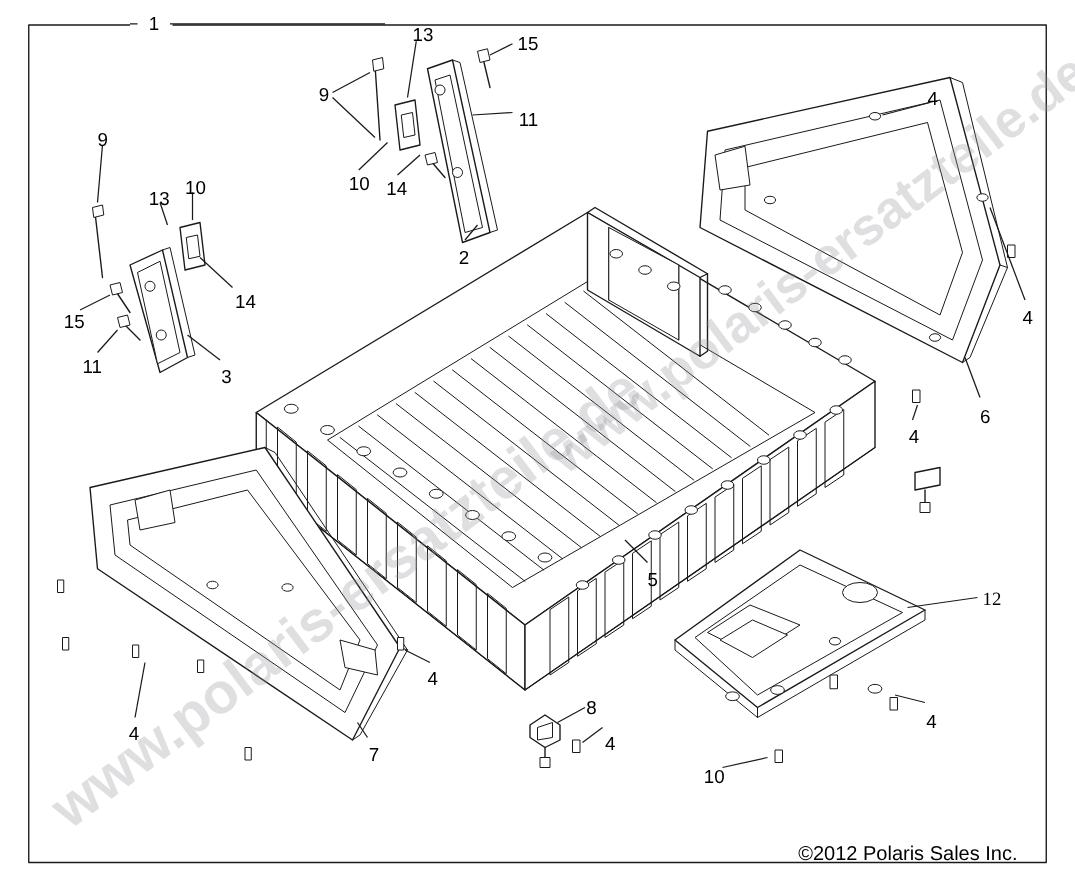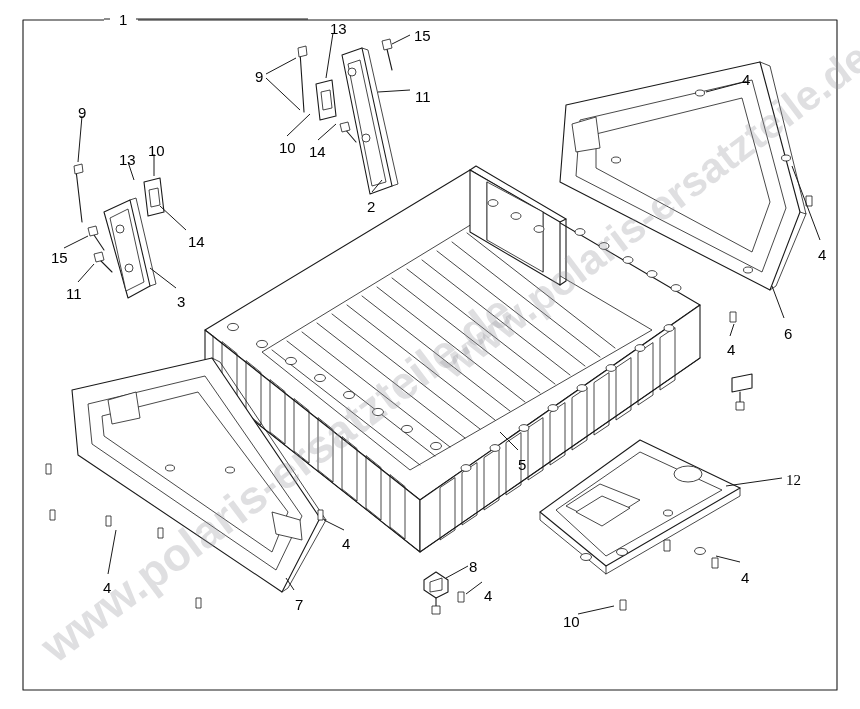--- a/index.html
+++ b/index.html
@@ -381,13 +381,14 @@
       <div class="callout" style="left: 786px; top: 473px; font-family: Liberation Serif, serif;">12</div>
       <div class="callout" style="left: 342px; top: 536px;">4</div>
       <div class="callout" style="left: 741px; top: 570px;">4</div>
       <div class="callout" style="left: 469px; top: 559px;">8</div>
       <div class="callout" style="left: 103px; top: 580px;">4</div>
       <div class="callout" style="left: 484px; top: 588px;">4</div>
       <div class="callout" style="left: 295px; top: 597px;">7</div>
       <div class="callout" style="left: 563px; top: 614px;">10</div>
     </div>
 
+  <div class="copyright">©2012 Polaris Sales Inc.</div>
 </div>
 
 </body></html>

